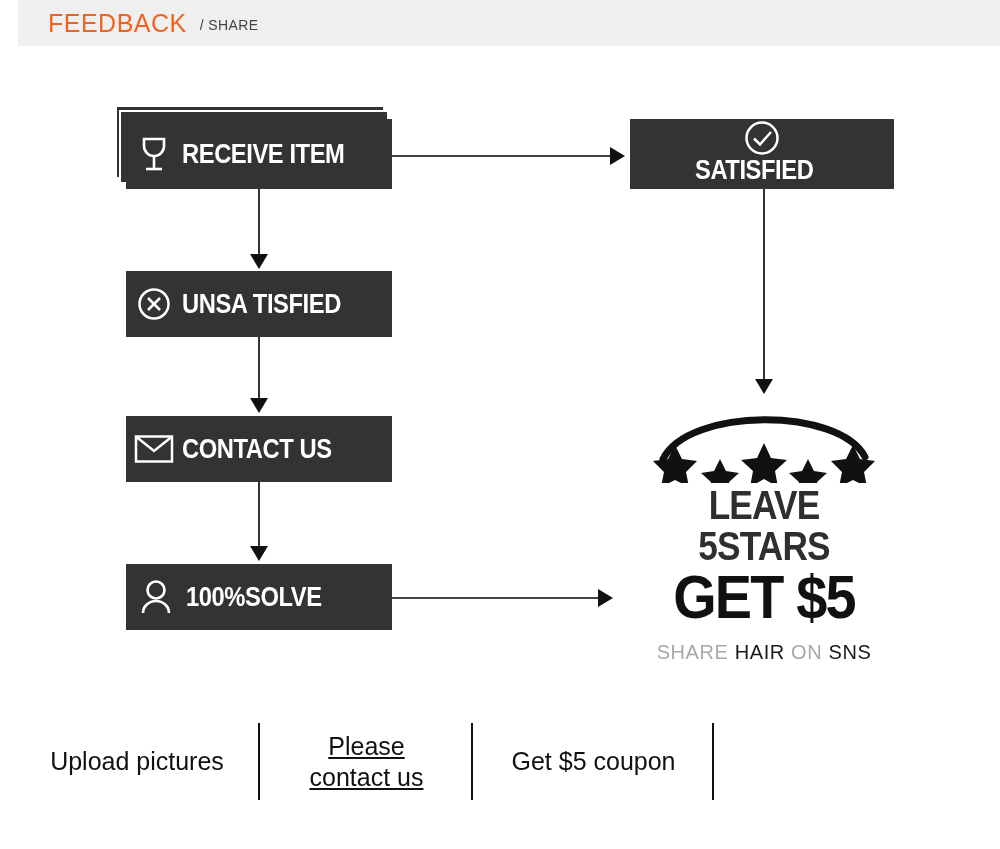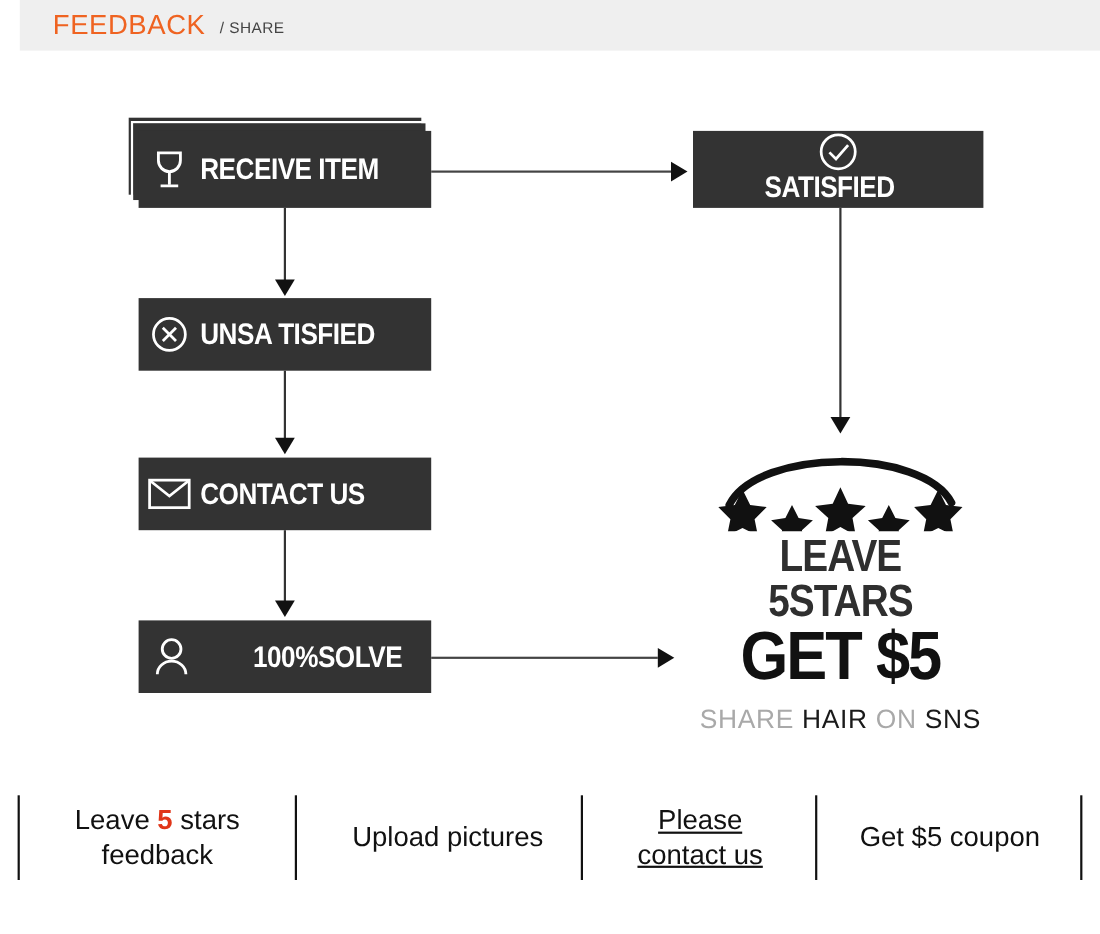--- a/index.html
+++ b/index.html
@@ -86,21 +86,21 @@
     background: #333333;
   }
 
   
   #box-receive   { left: 126px; top: 73px;  width: 266px; height: 70px; }
   #stack-b1      { left: 117px; top: 61px;  width: 266px; height: 70px; }
   #stack-b2      { left: 121px; top: 66px;  width: 266px; height: 70px;
                    outline: 2px solid #ffffff; }
   #box-unsat     { left: 126px; top: 225px; width: 266px; height: 66px; }
   #box-contact   { left: 126px; top: 370px; width: 266px; height: 66px; }
-  #box-solve     { left: 126px; top: 518px; width: 266px; height: 66px; gap: 44px; }
+  #box-solve     { left: 126px; top: 518px; width: 266px; height: 66px; }
   #box-satisfied { left: 630px; top: 73px;  width: 264px; height: 70px; flex-direction: column; }
 
   
   .arrow-line-v {
     position: absolute;
     width: 2px;
     background: #333;
   }
   .arrow-head-down {
     position: absolute;
@@ -145,21 +145,21 @@
     font-family: "Liberation Sans Narrow", "Liberation Sans", sans-serif;
     font-weight: 700;
     font-size: 62px;
     color: #111111;
     letter-spacing: -2px;
     transform: scaleX(0.9);
     line-height: 1.02;
     margin-top: -2px;
   }
   .badge-line3 {
-    font-size: 24px;
+    font-size: 20px;
     letter-spacing: 0.6px;
     margin-top: 13px;
     color: #1a1a1a;
   }
   .badge-line3 .dim { color: #a9a9a9; }
 
   
   .footer {
     position: absolute;
     left: 0;
@@ -294,28 +294,20 @@
         <span class="dim">SHARE</span>
         <span>HAIR</span>
         <span class="dim">ON</span>
         <span>SNS</span>
       </div>
     </div>
   </div>
 
   <div class="footer">
 
-    <div class="fcell" style="flex:0 0 254px; margin-left:16px;">
-      <span class="rule left"></span>
-      <span>
-        <span>Leave </span><span class="hl">5</span><span> stars</span><br>
-        <span>feedback</span>
-      </span>
-      <span class="rule right"></span>
-    </div>
 
     <div class="fcell" style="flex:0 0 260px;padding-left:20px;">
       <span>Upload pictures</span>
       <span class="rule right"></span>
     </div>
 
     <div class="fcell" style="flex:0 0 213px;text-decoration:underline;">
       <span>
         <span>Please</span><br>
         <span>contact us</span>

